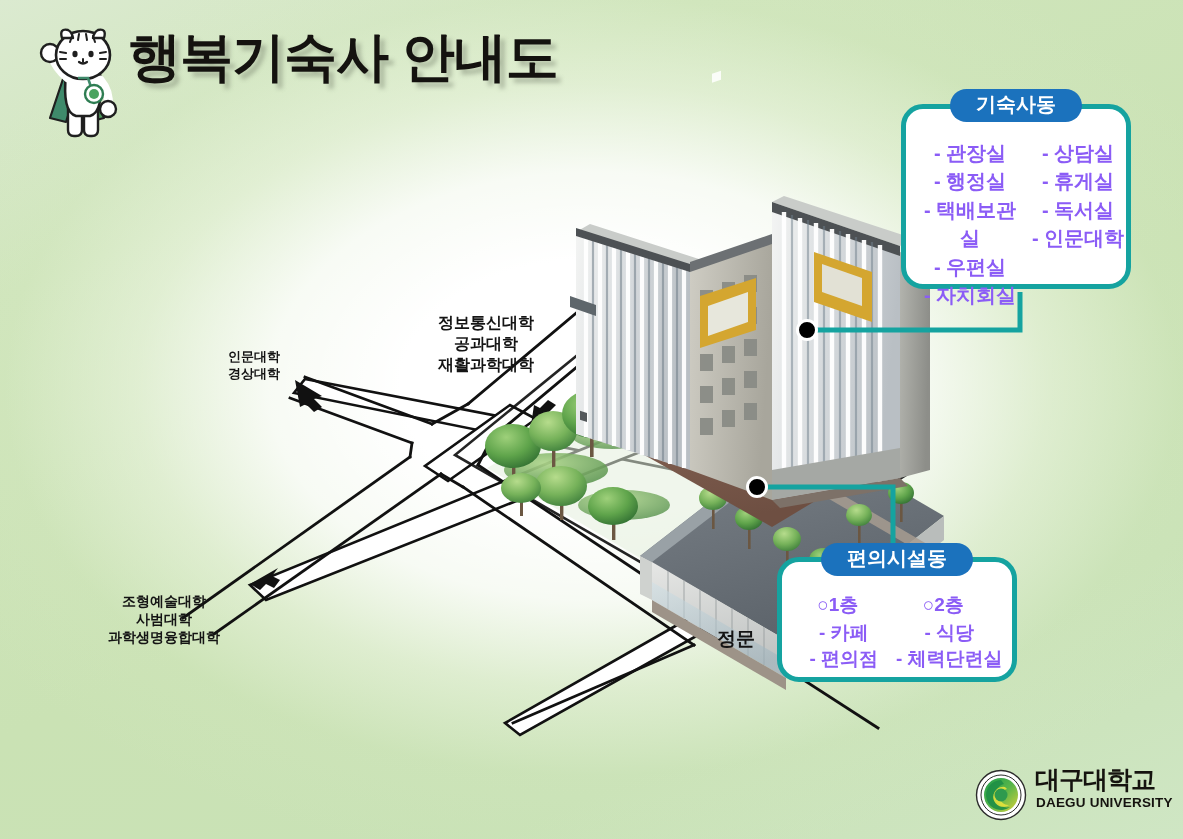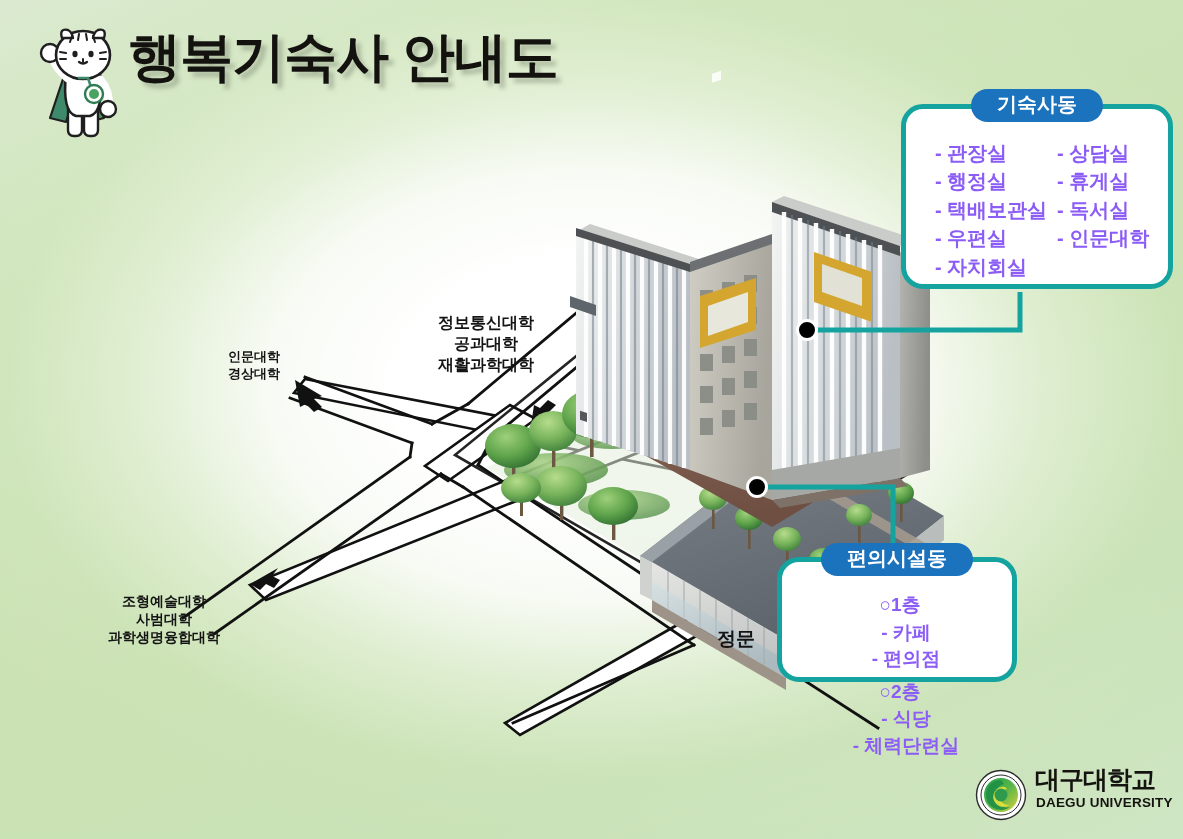--- a/index.html
+++ b/index.html
@@ -46,27 +46,27 @@
     padding:5px 26px 7px 26px;
     border-radius:18px;
     white-space:nowrap;
     line-height:1.05;
   }
   .callout .body{
     position:absolute;left:0;right:0;top:30px;
     display:flex;justify-content:center;gap:16px;
     font-weight:bold;color:#8b5cf6;
   }
-  #box-dorm{left:901px;top:104px;width:272px;height:185px;}
+  #box-dorm{left:901px;top:104px;width:230px;height:185px;text-align:center;}
   #box-dorm .pill{top:-20px;}
   #box-dorm .body{font-size:20px;line-height:1.42;padding-left:14px;gap:10px;}
   #box-dorm .col{min-width:96px;}
 
   #box-conv{left:777px;top:557px;width:240px;height:125px;text-align:center;}
-  #box-conv .body{font-size:19px;line-height:1.40;gap:6px;padding-left:6px;flex-direction:column;}
+  #box-conv .body{font-size:19px;line-height:1.40;gap:6px;padding-left:6px;}
   #box-conv .floor-title{margin-bottom:1px;}
   #box-conv .item{padding-left:12px;}
 
   
   .maplabel{
     position:absolute;color:#141414;font-weight:bold;
     text-align:center;line-height:1.3;white-space:nowrap;
   }
   #lbl-it{left:438px;top:313px;font-size:16px;}
   #lbl-humanities{left:228px;top:349px;font-size:13px;}

